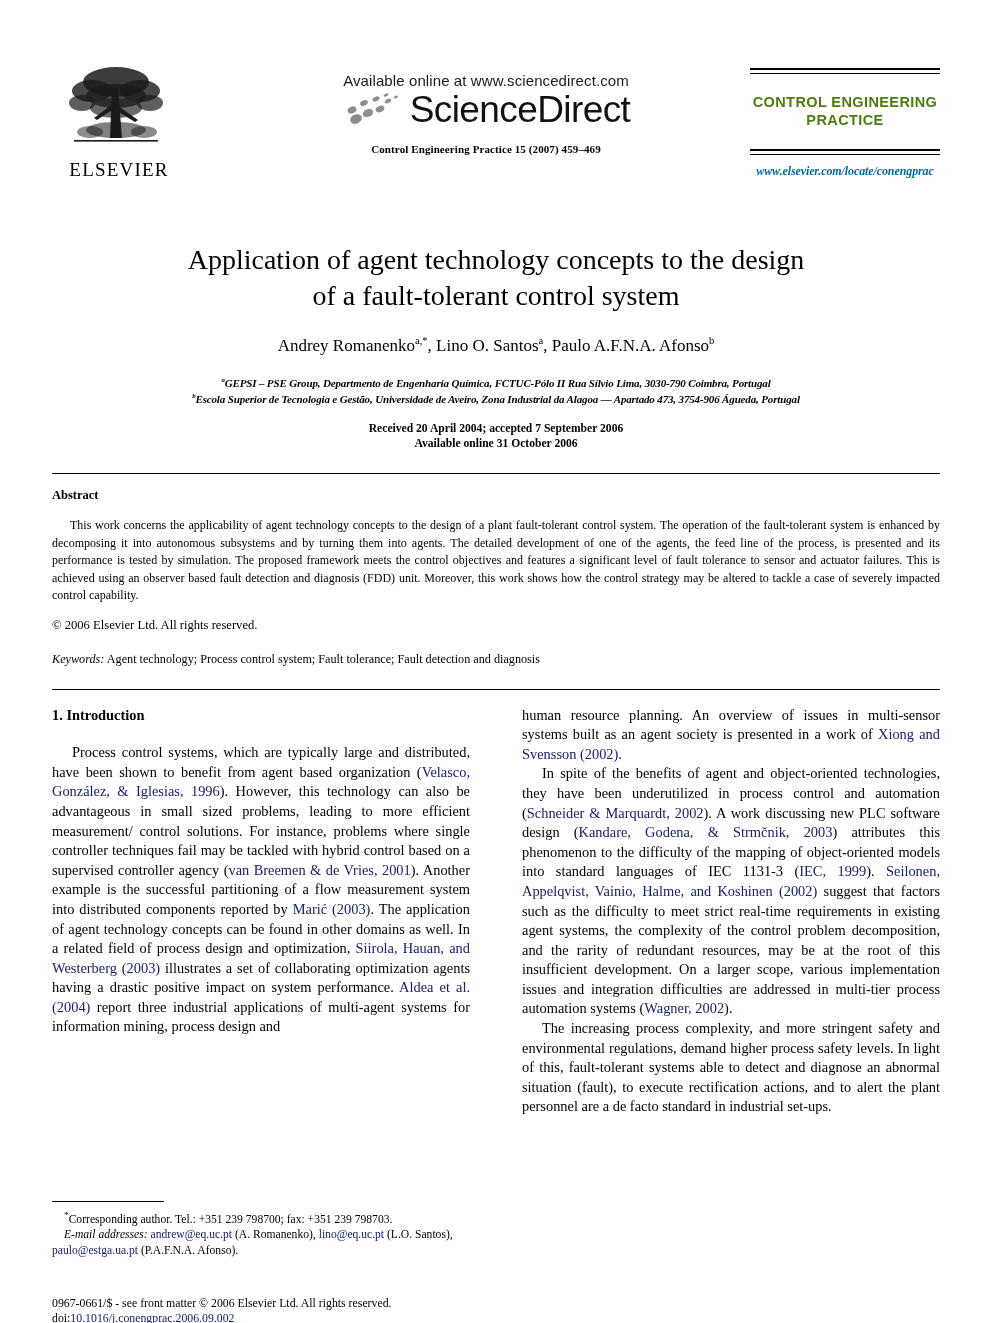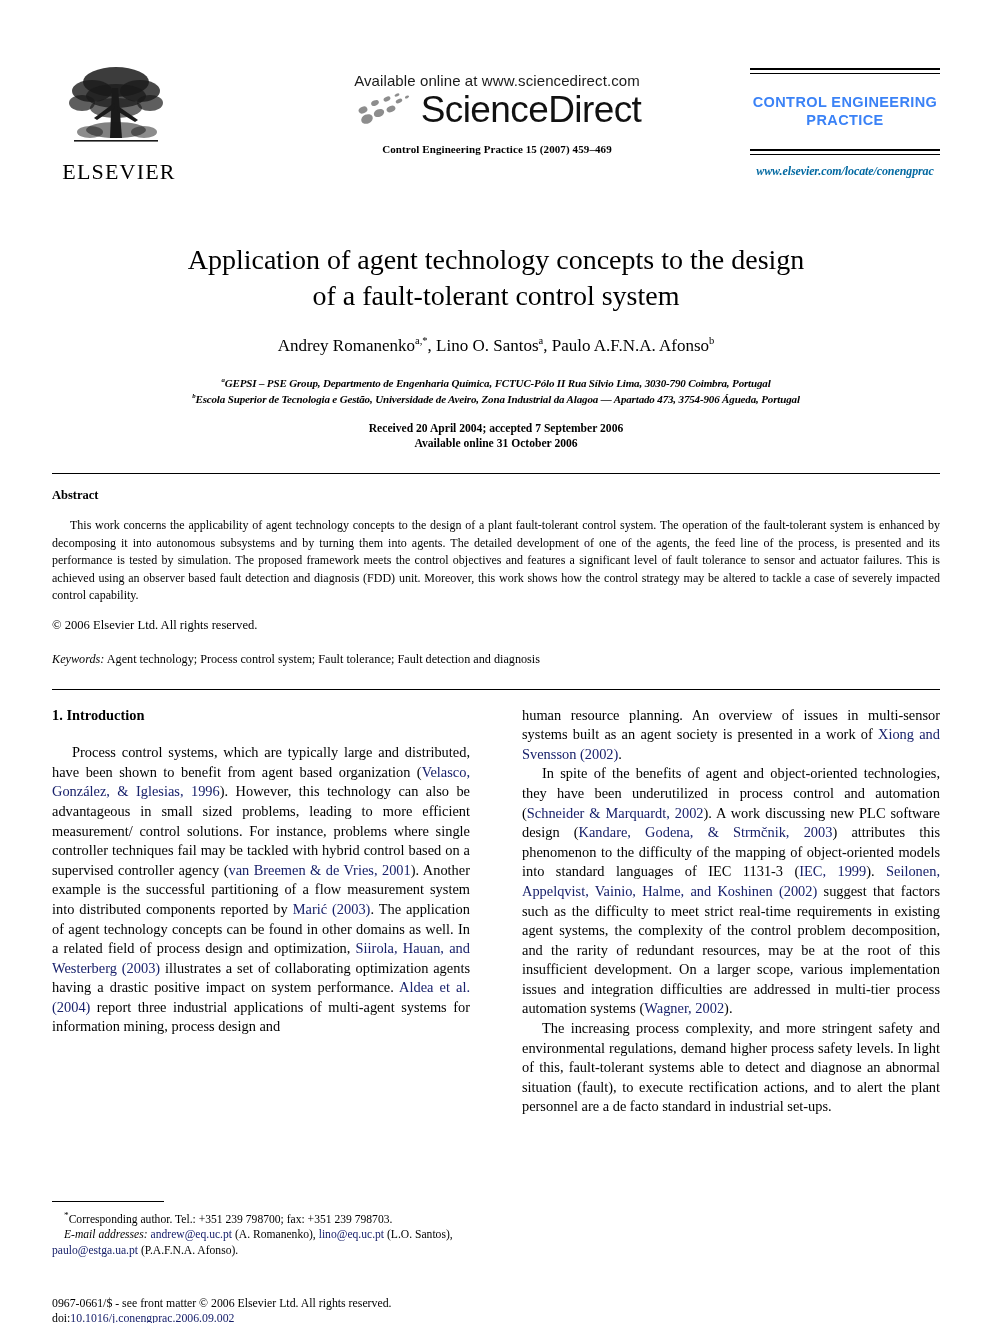--- a/index.html
+++ b/index.html
@@ -32,28 +32,28 @@
   .elsevier-logo {
     position: absolute;
     left: 8px;
     top: 0px;
     width: 118px;
     text-align: center;
   }
   .tree-svg { display: block; }
   .elsevier-word {
     font-family: "Liberation Serif", serif;
-    font-size: 22px;
+    font-size: 19px;
     letter-spacing: 1.2px;
     margin-top: 1px;
     color: #000;
   }
   .sd-block {
     position: absolute;
-    left: 230px;
+    left: 219px;
     top: 14px;
     width: 430px;
     text-align: center;
   }
   .sd-available {
     font-family: "Liberation Sans", sans-serif;
     font-size: 15px;
     color: #1a1a1a;
     letter-spacing: 0.1px;
   }
@@ -89,21 +89,21 @@
     height: 3px;
     margin: 0 0 0 0;
   }
   .mast-title {
     font-family: "Liberation Sans", sans-serif;
     font-weight: bold;
     font-size: 14.5px;
     line-height: 18px;
     letter-spacing: 0.4px;
     margin: 19px 0 20px 0;
-    color: #3b82f6;
+    color: #4d7c0f;
   }
   .mast-url {
     margin-top: 9px;
     font-family: "Liberation Serif", serif;
     font-weight: bold;
     font-style: italic;
     font-size: 12px;
     color: #0369a1;
     letter-spacing: -0.1px;
   }

